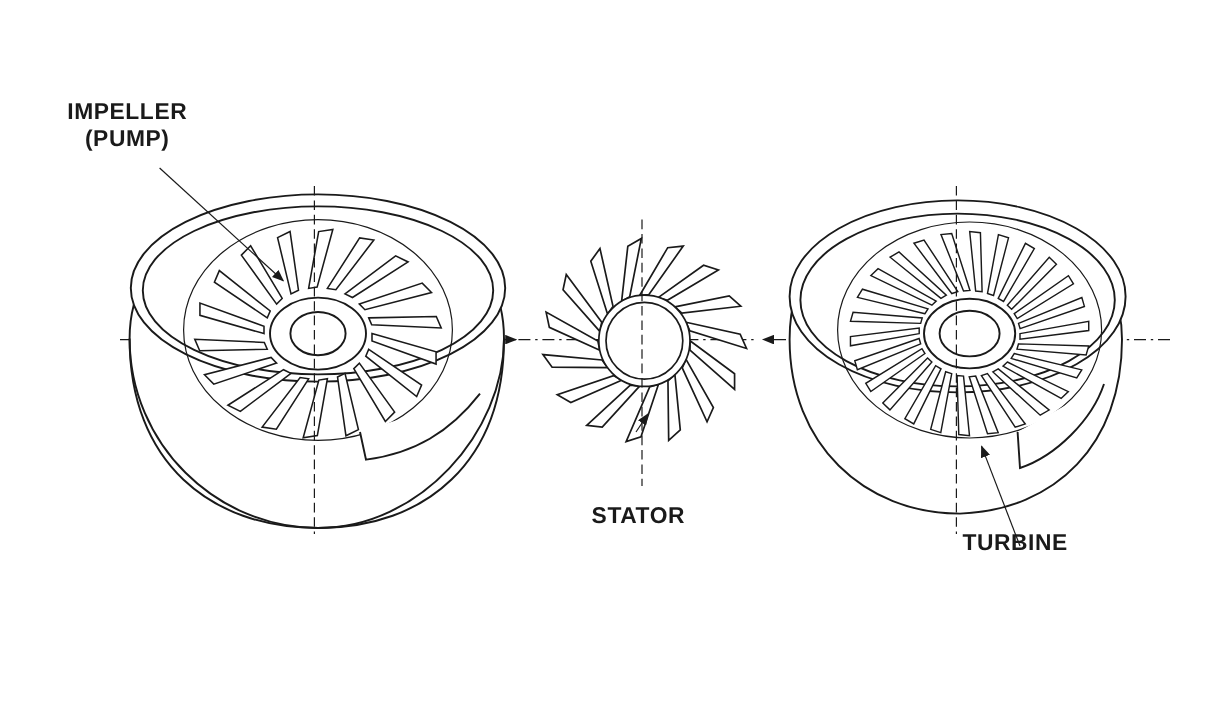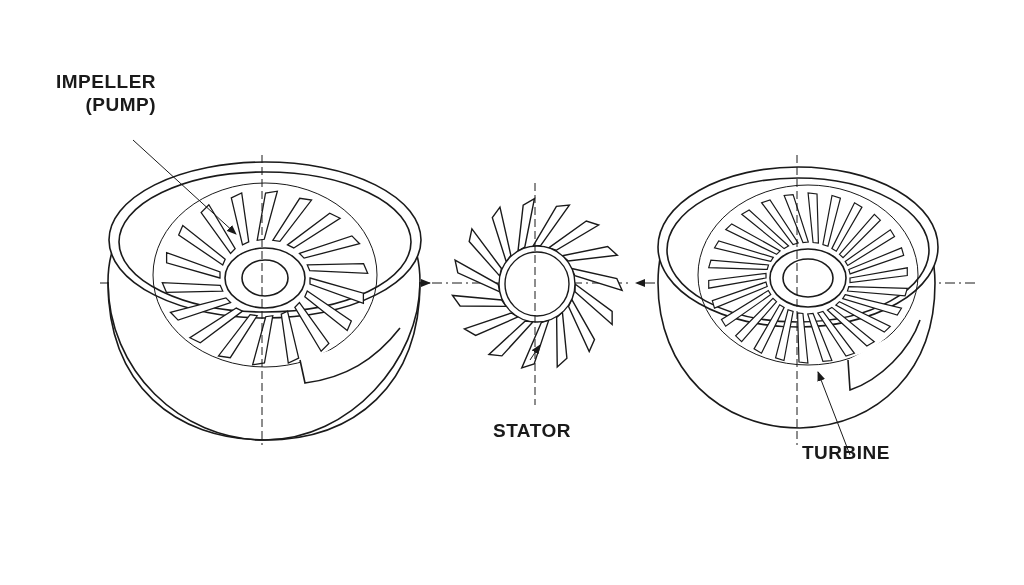--- a/index.html
+++ b/index.html
@@ -1,20 +1,20 @@
 <!DOCTYPE html>
 <html><head>
 <meta charset="utf-8">
 <style>
   html, body { margin: 0; padding: 0; background: #ffffff; }
   body { width: 1024px; height: 585px; position: relative; overflow: hidden; font-family: "Liberation Sans", sans-serif; }
   #diagram { position: absolute; left: 0; top: 0; }
   .label { position: absolute; font-family: "Liberation Sans", sans-serif; font-weight: bold; color: #1a1a1a; font-size: 19px; letter-spacing: 0.5px; line-height: 23px; }
   .label span { display: block; }
-  #lbl-impeller { left: 56px; top: 70px; text-align: right; }
+  #lbl-impeller { left: 56px; top: 82px; text-align: center; }
   #lbl-stator { left: 493px; top: 419px; }
   #lbl-turbine { left: 802px; top: 441px; }
 </style>
 </head>
 <body>
 
 <svg id="diagram" width="1024" height="585" viewBox="0 0 1024 585" xmlns="http://www.w3.org/2000/svg">
   <defs>
     <marker id="arrowhead" markerWidth="10" markerHeight="8" refX="9" refY="4" orient="auto" markerUnits="userSpaceOnUse">
       <path d="M0,0 L10,4 L0,8 Z" fill="#1a1a1a"></path>

